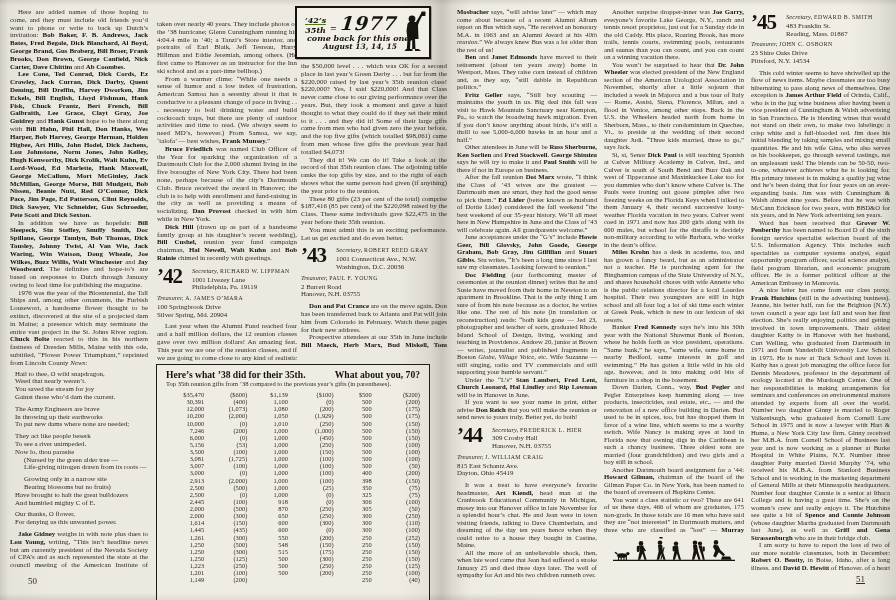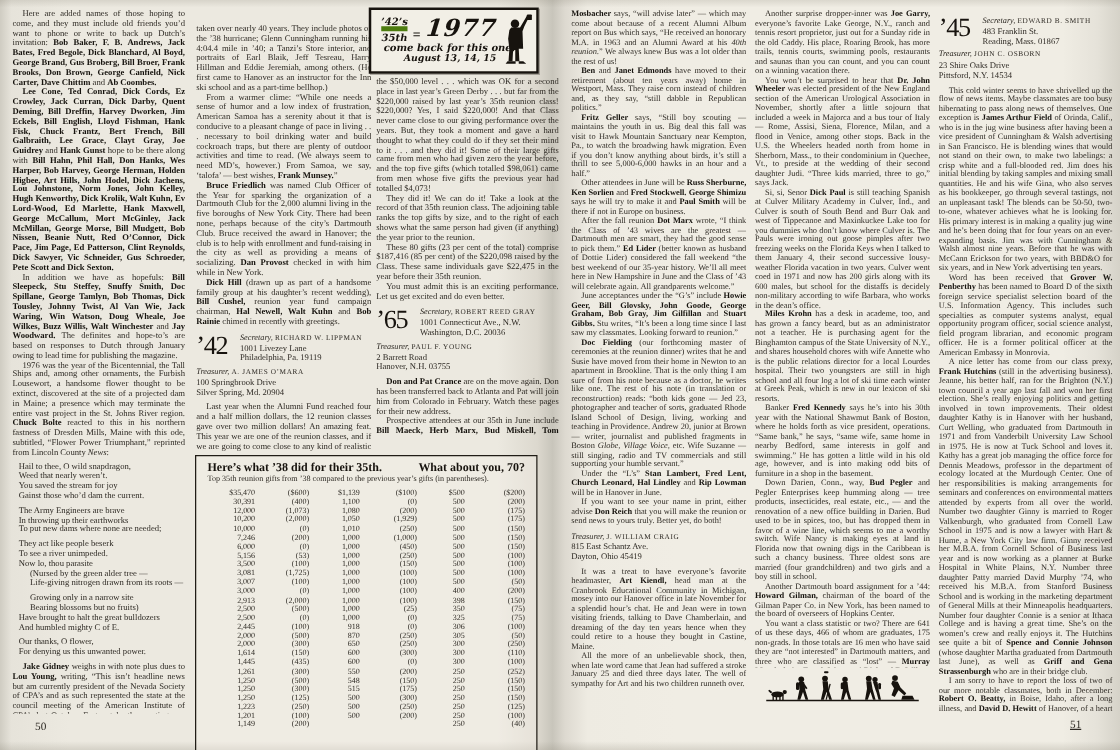--- a/index.html
+++ b/index.html
@@ -21,34 +21,34 @@
   .para{margin:0;}
   .para.ind{text-indent:8px;}
   .para b{color:#15120d;}
   .para i{font-style:italic;}
   .poem{margin:3px 0 4px 5px;text-align:left;}
   .poem .pline{white-space:nowrap;}
   .poem .pind{padding-left:9px;}
   
   .sec{margin:5px 0 4px 0;text-align:left;}
   .sec-top{display:flex;align-items:flex-start;}
-  .sec-num{font-weight:normal;font-size:21px;line-height:19px;letter-spacing:-1px;
+  .sec-num{font-weight:bold;font-size:21px;line-height:19px;letter-spacing:-1px;
            margin-right:10px;color:#17130e;flex:0 0 auto;}
   .sec-block{display:block;}
   .lbl{font-style:italic;font-size:6.6px;}
   .nm{font-size:5.8px;letter-spacing:.5px;}
   .addr{font-size:6.9px;line-height:7.8px;}
   .sec-tre{margin-top:3px;}
   
   #promo-box{position:absolute;left:295px;top:6px;width:132px;height:49px;
     border:2px solid #17130e;background:#f2efe6;box-shadow:1px 1px 0 rgba(60,55,45,.35);}
   .pb-row{display:flex;align-items:flex-end;margin:4px 0 0 8px;}
   .pb-frac{display:inline-block;text-align:center;font-weight:bold;font-style:italic;
            font-size:8px;line-height:8.5px;color:#17130e;font-family:"DejaVu Serif",serif;}
-  .pb-frac .den{border-top:4px solid #4d7c0f;display:block;padding-top:.5px;font-style:italic;}
+  .pb-frac .den{border-top:1px solid #4d7c0f;display:block;padding-top:.5px;font-style:italic;}
   .pb-eq{font-weight:bold;font-size:11px;margin:0 4px;color:#17130e;}
   .pb-year{font-family:"DejaVu Serif",serif;font-weight:bold;font-style:italic;
            font-size:19px;letter-spacing:1px;color:#17130e;transform:skewX(-6deg);}
   .pb-tag{font-family:"DejaVu Serif",serif;font-weight:bold;font-style:italic;
           font-size:8px;line-height:8.5px;color:#17130e;margin-left:10px;text-align:left;}
   .pb-tag2{font-size:7.5px;margin-left:26px;}
   #grad-figure{position:absolute;right:3px;top:3px;}
   
   #gift-table{position:absolute;left:156px;top:364px;width:274px;height:285px;
     border:1.5px solid #201c16;background:rgba(244,241,232,.4);padding:3px 9px;box-sizing:border-box;}
@@ -139,21 +139,21 @@
     </svg>
   </div>
 
   <div class="col" style="left:301px;top:62px;width:146px;height:287px;">
       <p class="para">the $50,000 level . . . which was OK for a second place in last year’s Green Derby . . . but far from the $220,000 raised by last year’s 35th reunion class! $220,000? Yes, I said $220,000! And that Class never came close to our giving performance over the years. But, they took a moment and gave a hard thought to what they could do if they set their mind to it . . . and they did it! Some of their large gifts came from men who had given zero the year before, and the top five gifts (which totalled $98,061) came from men whose five gifts the previous year had totalled $4,073!</p>
       <p class="para ind">They did it! We can do it! Take a look at the record of that 35th reunion class. The adjoining table ranks the top gifts by size, and to the right of each shows what the same person had given (if anything) the year prior to the reunion.</p>
       <p class="para ind">These 80 gifts (23 per cent of the total) comprise $187,416 (85 per cent) of the $220,098 raised by the Class. These same individuals gave $22,475 in the year before their 35th reunion.</p>
       <p class="para ind">You must admit this is an exciting performance. Let us get excited and do even better.</p>
       <div class="sec">
         <div class="sec-top">
-          <span class="sec-num">’65</span>
+          <span class="sec-num">’43</span>
           <span class="sec-block addr"><span class="lbl">Secretary,</span> <span class="nm">ROBERT REED GRAY</span><br>1001 Connecticut Ave., N.W.<br>Washington, D.C. 20036</span>
         </div>
         <div class="sec-tre addr"><span class="lbl">Treasurer,</span> <span class="nm">PAUL F. YOUNG</span><br>2 Barrett Road<br>Hanover, N.H. 03755</div>
       </div>
       <p class="para ind"><b>Don and Pat Crance</b> are on the move again. Don has been transferred back to Atlanta and Pat will join him from Colorado in February. Watch these pages for their new address.</p>
       <p class="para ind">Prospective attendees at our 35th in June include <b>Bill Maeck, Herb Marx, Bud Miskell, Tom McManus,</b> and <b>Tom Munn.</b> Bus</p>
     </div>
 
   <div id="gift-table">
     <div class="gt-title">
@@ -387,20 +387,24 @@
       <p class="para"><b>Mosbacher</b> says, “will advise later” — which may come about because of a recent Alumni Album report on Bus which says, “He received an honorary M.A. in 1963 and an Alumni Award at his <i>40th reunion.</i>” We always knew Bus was a lot older than the rest of us!</p>
       <p class="para ind"><b>Ben</b> and <b>Janet Edmonds</b> have moved to their retirement (about ten years away) home in Westport, Mass. They raise corn instead of children and, as they say, “still dabble in Republican politics.”</p>
       <p class="para ind"><b>Fritz Geller</b> says, “Still boy scouting — maintains the youth in us. Big deal this fall was visit to Hawk Mountain Sanctuary near Kempton, Pa., to watch the broadwing hawk migration. Even if you don’t know anything about birds, it’s still a thrill to see 5,000-6,000 hawks in an hour and a half.”</p>
       <p class="para ind">Other attendees in June will be <b>Russ Sherburne, Ken Sorlien</b> and <b>Fred Stockwell. George Shimizu</b> says he will try to make it and <b>Paul Smith</b> will be there if not in Europe on business.</p>
       <p class="para ind">After the fall reunion <b>Dot Marx</b> wrote, “I think the Class of ’43 wives are the greatest — Dartmouth men are smart, they had the good sense to pick them.” <b>Ed Lider</b> (better known as husband of Dottie Lider) considered the fall weekend “the best weekend of our 35-year history. We’ll all meet here in New Hampshire in June and the Class of ’43 will celebrate again. All grandparents welcome.”</p>
       <p class="para ind">June acceptances under the “G’s” include <b>Howie Geer, Bill Glovsky, John Goode, George Graham, Bob Gray, Jim Gilfillan</b> and <b>Stuart Gibbs.</b> Stu writes, “It’s been a long time since I last saw my classmates. Looking forward to reunion.”</p>
       <p class="para ind"><b>Doc Fielding</b> (our forthcoming master of ceremonies at the reunion dinner) writes that he and Susie have moved from their home in Newton to an apartment in Brookline. That is the only thing I am sure of from his note because as a doctor, he writes like one. The rest of his note (in translation or reconstruction) reads: “both kids gone — Jed 23, photographer and teacher of sorts, graduated Rhode Island School of Design, living, working and teaching in Providence. Andrew 20, junior at Brown — writer, journalist and published fragments in Boston <i>Globe, Village Voice,</i> etc. Wife Suzanne — still singing, radio and TV commercials and still supporting your humble servant.”</p>
       <p class="para ind">Under the “L’s” <b>Stan Lambert, Fred Lent, Church Leonard, Hal Lindley</b> and <b>Rip Lowman</b> will be in Hanover in June.</p>
       <p class="para ind">If you want to see your name in print, either advise <b>Don Reich</b> that you will make the reunion or send news to yours truly. Better yet, do both!</p>
       <div class="sec">
+        <div class="sec-top">
+          <span class="sec-num">’44</span>
+          <span class="sec-block addr"><span class="lbl">Secretary,</span> <span class="nm">FREDERICK L. HIER</span><br>309 Crosby Hall<br>Hanover, N.H. 03755</span>
+        </div>
         <div class="sec-tre addr"><span class="lbl">Treasurer,</span> <span class="nm">J. WILLIAM CRAIG</span><br>815 East Schantz Ave.<br>Dayton, Ohio 45419</div>
       </div>
       <p class="para ind">It was a treat to have everyone’s favorite headmaster, <b>Art Kiendl,</b> head man at the Cranbrook Educational Community in Michigan, mosey into our Hanover office in late November for a splendid hour’s chat. He and Jean were in town visiting friends, talking to Dave Chamberlain, and dreaming of the day ten years hence when they could retire to a house they bought in Castine, Maine.</p>
       <p class="para ind">All the more of an unbelievable shock, then, when late word came that Jean had suffered a stroke January 25 and died three days later. The well of sympathy for Art and his two children runneth over.</p>
     </div>
 
   <div class="col tight" style="left:604px;top:8px;width:140px;height:526px;">
       <p class="para ind">Another surprise dropper-inner was <b>Joe Garry,</b> everyone’s favorite Lake George, N.Y., ranch and tennis resort proprietor, just out for a Sunday ride in the old Caddy. His place, Roaring Brook, has more trails, tennis courts, swimming pools, restaurants and saunas than you can count, and you can count on a winning vacation there.</p>
       <p class="para ind">You won’t be surprised to hear that <b>Dr. John Wheeler</b> was elected president of the New England section of the American Urological Association in November, shortly after a little sojourn that included a week in Majorca and a bus tour of Italy — Rome, Assisi, Siena, Florence, Milan, and a flood in Venice, among other stops. Back in the U.S. the Wheelers headed north from home in Sherborn, Mass., to their condominium in Quechee, Vt., to preside at the wedding of their second daughter Judi. “Three kids married, three to go,” says Jack.</p>
       <p class="para ind">Si, si, Senor <b>Dick Paul</b> is still teaching Spanish at Culver Military Academy in Culver, Ind., and Culver is south of South Bend and Burr Oak and west of Tippecanoe and Maxinkuckee Lake too for you dummies who don’t know where Culver is. The Pauls were ironing out goose pimples after two freezing weeks on the Florida Keys when I talked to them January 4, their second successive lousy-weather Florida vacation in two years. Culver went coed in 1971 and now has 200 girls along with its 600 males, but school for the distaffs is decidely non-military according to wife Barbara, who works in the dean’s office.</p>

